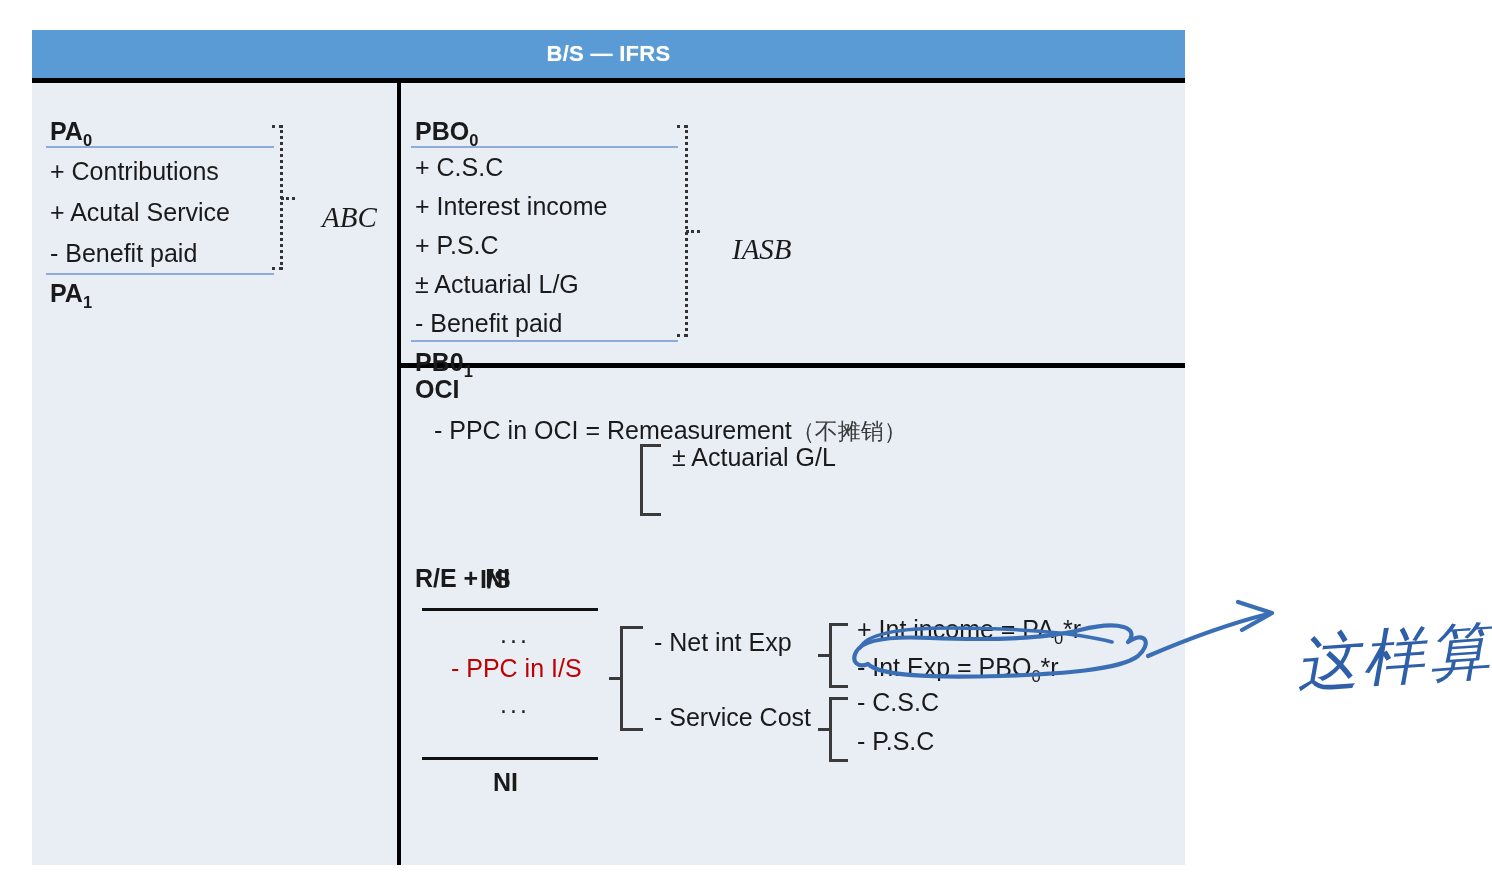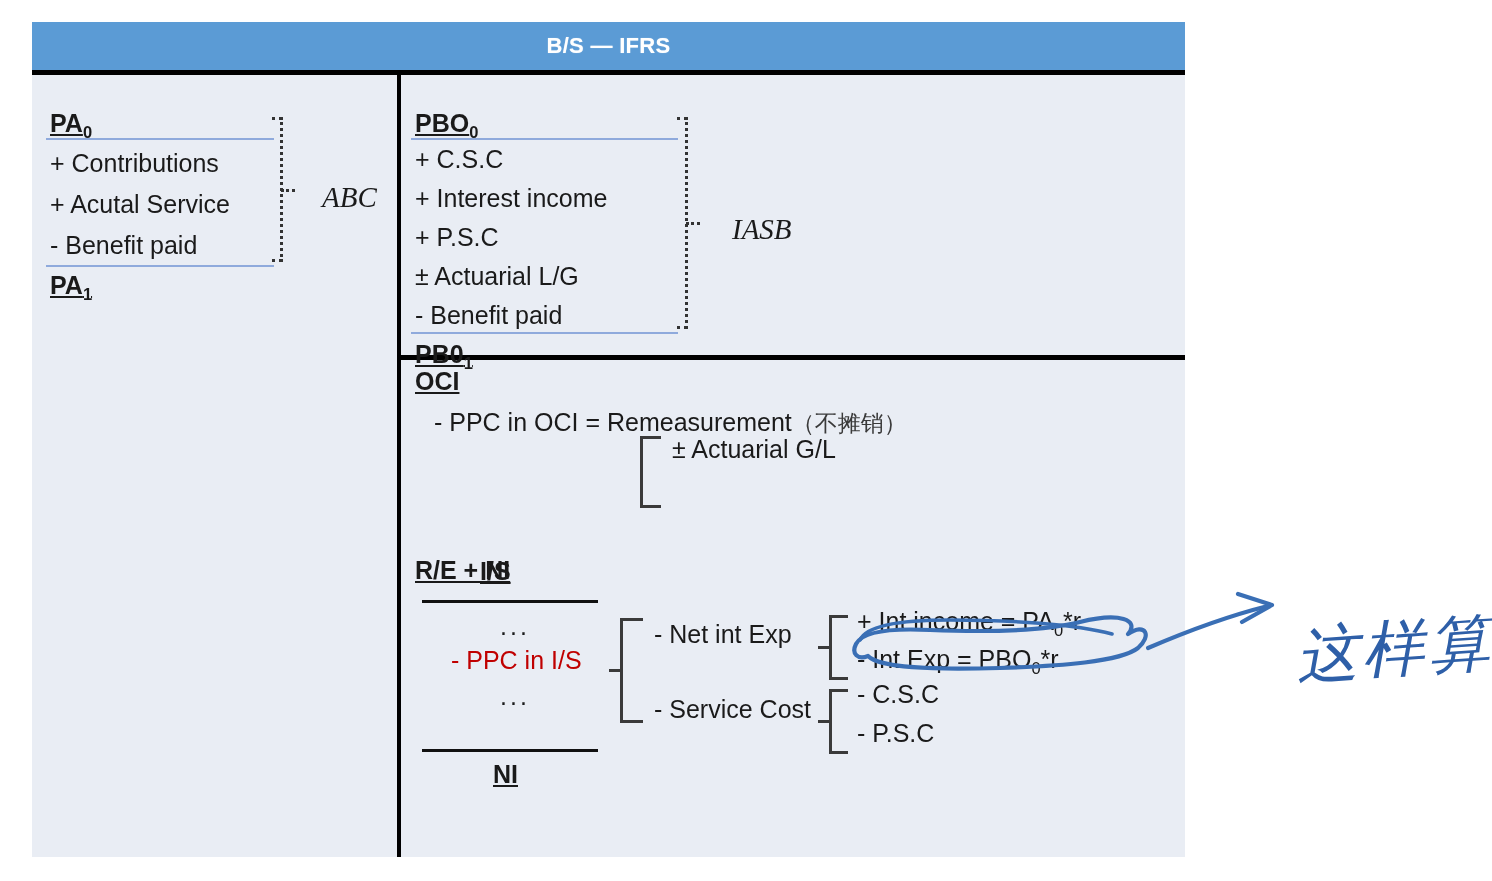--- a/index.html
+++ b/index.html
@@ -5,21 +5,21 @@
   html,body{margin:0;padding:0;}
   body{
     width:1492px;height:881px;
     background:#ffffff;
     font-family:"Liberation Sans", sans-serif;
     overflow:hidden;
     position:relative;
   }
 
   
-  #slide{position:absolute;left:0;top:0;width:1492px;height:662px;}
+  #slide{position:absolute;left:0;top:8px;width:1492px;height:662px;}
 
   
   #table-shell{
     position:absolute;left:32px;top:22px;
     width:1153px;height:835px;
   }
 
   #header-band{
     position:absolute;left:0;top:0;width:1153px;height:48px;
     background:#5B9BD5;
@@ -46,26 +46,26 @@
   #row-divider{
     position:absolute;left:365px;top:333px;width:788px;height:5px;background:#000;
   }
 
   
   .ln{
     position:absolute;
     font-size:25px;color:#1a1a1a;white-space:nowrap;
     font-family:"Liberation Sans", sans-serif;
   }
-  .ln.b{font-weight:bold;text-decoration:underline;}
+  .ln.b{font-weight:bold;}
   .ln.red{color:#C00000;}
   .sub{font-size:.66em;vertical-align:sub;}
   .serif-it{
     position:absolute;font-family:"Liberation Serif", serif;
-    font-style:italic;font-size:29px;color:#1a1a1a;white-space:nowrap;
+    font-style:italic;font-size:29px;color:#1a1a1a;white-space:nowrap;margin-top:12px;
   }
   .cn{font-family:"DejaVu Sans", sans-serif;font-size:23px;color:#3a3a3a;}
 
   
   .uline{position:absolute;height:2px;background:#8FAADC;}
   
   .brule{position:absolute;height:3px;background:#111;}
 
   
   .dbrace{position:absolute;}

